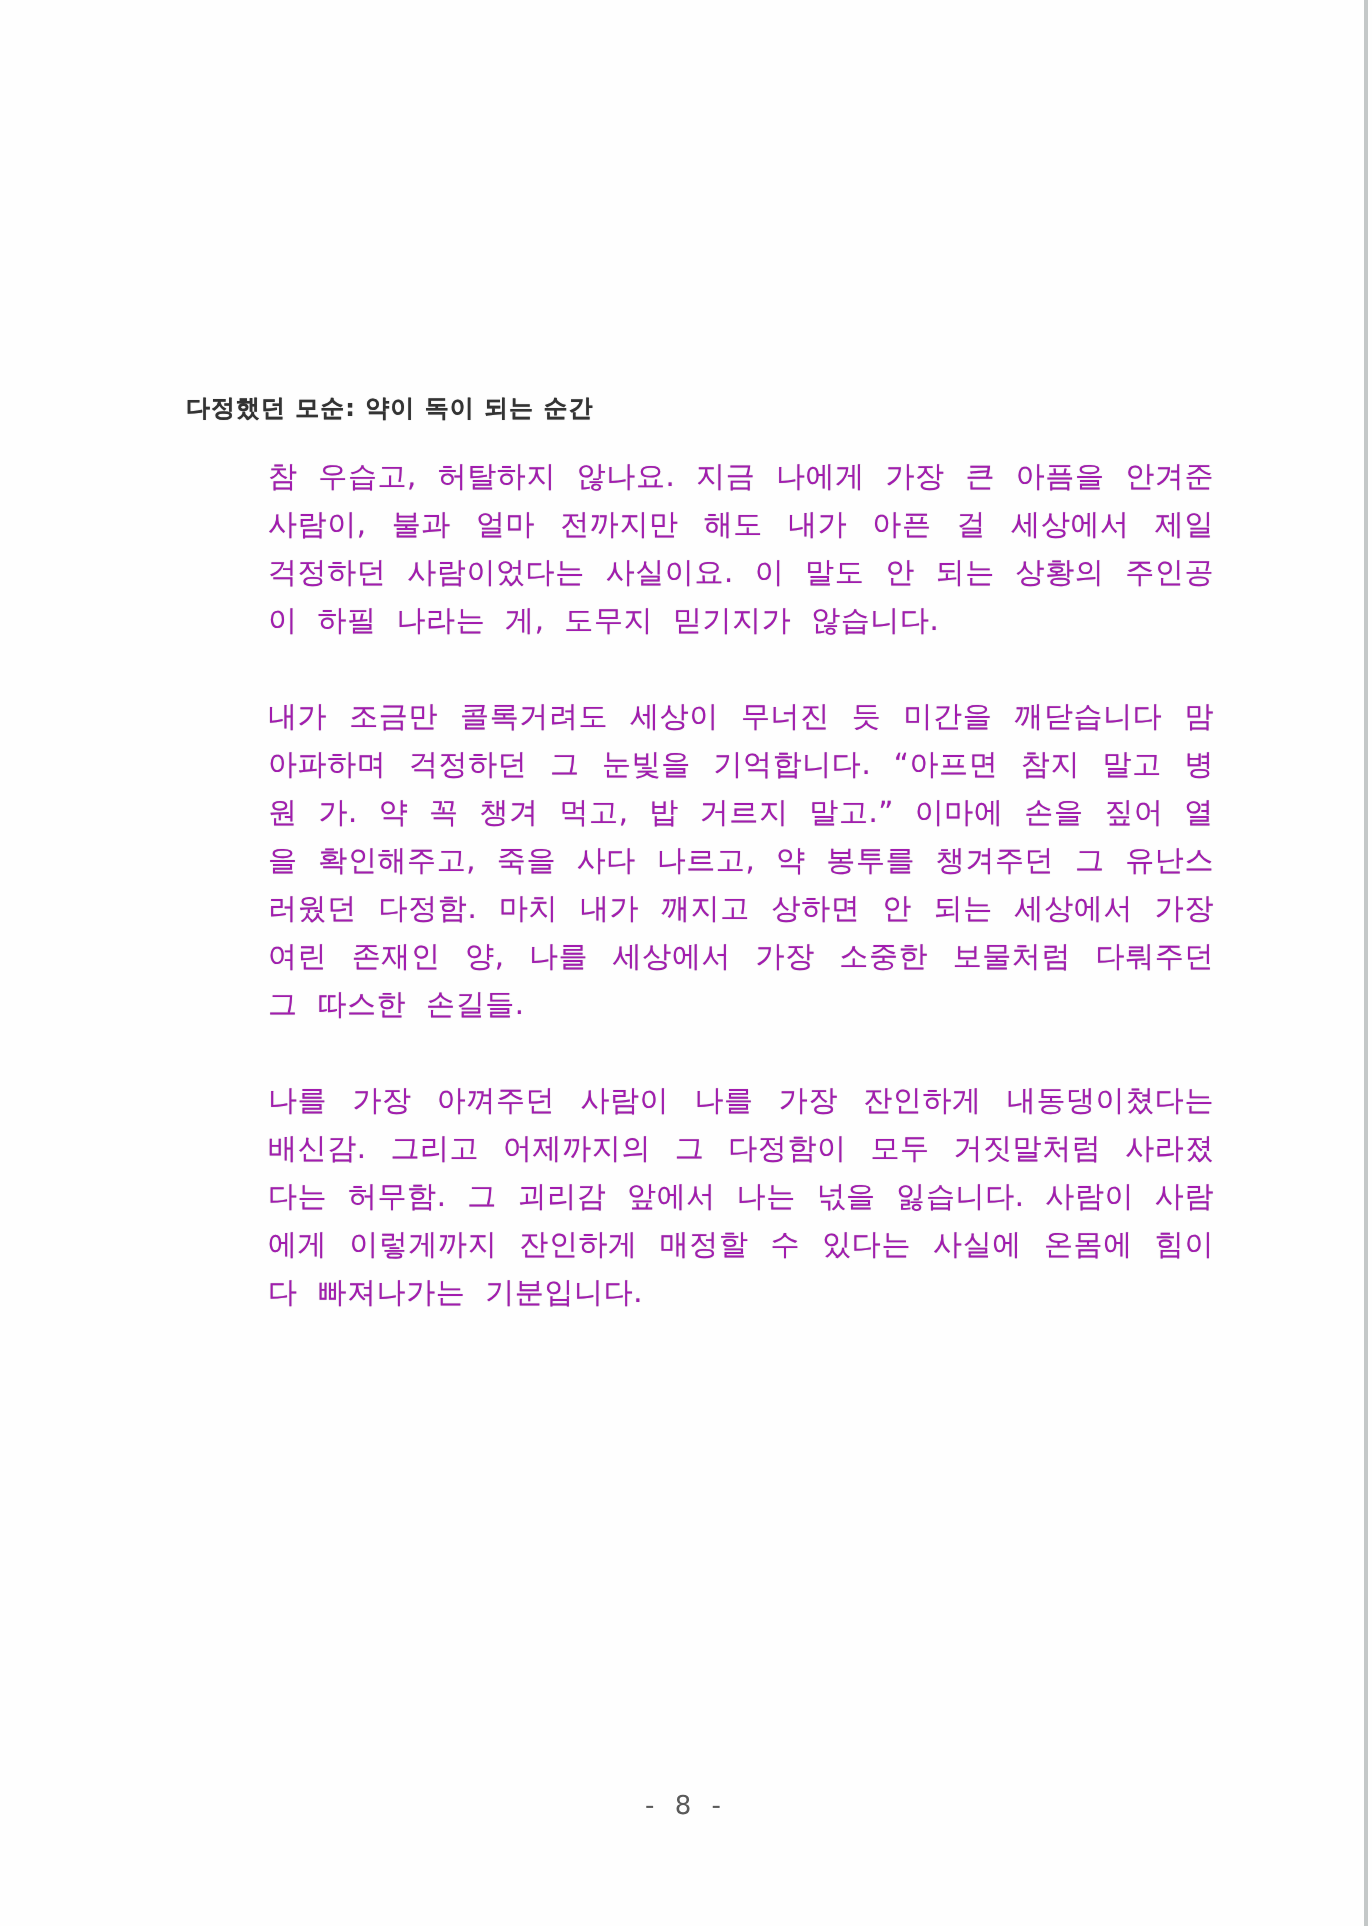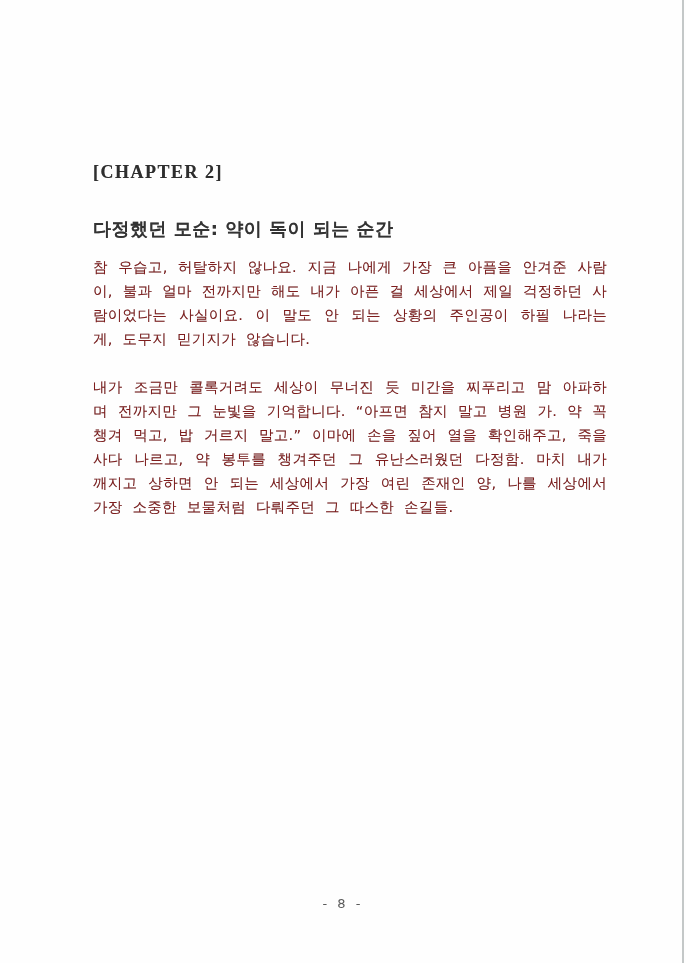--- a/index.html
+++ b/index.html
@@ -19,35 +19,36 @@
   .chapter {
     font-family: "Liberation Serif", serif;
     font-size: 18px;
     font-weight: 600;
     color: #2e2e2e;
     letter-spacing: 1.5px;
     text-shadow: 0 0 0.4px rgba(46,46,46,0.55);
   }
   .subtitle {
     margin-top: 34px;
-    font-size: 18px;
+    font-size: 12px;
     font-weight: 700;
     color: #333333;
     letter-spacing: 0.5px;
     text-shadow: 0 0 0.4px rgba(51,51,51,0.5);
   }
   .para {
     margin-top: 24px;
     font-size: 14.5px;
     line-height: 24px;
     text-align: justify;
-    color: #7f1d1d;
+    color: #a21caf;
     word-spacing: 5px;
     letter-spacing: 0.3px;
     text-shadow: 0 0 0.5px rgba(63,63,63,0.4);
+    margin-left: 41px;
   }
   .para.first { margin-top: 14px; }
   .pageno {
     position: absolute;
     left: 0;
     right: 0;
     top: 896px;
     text-align: center;
     font-size: 13px;
     color: #5a5a5a;
@@ -60,28 +61,28 @@
     right: 2px;
     width: 2px;
     background: #c4c8c8;
   }
 </style>
 </head>
 <body>
 
 <div class="page">
 
-  <div class="chapter">[CHAPTER 2]</div>
 
   <div class="subtitle">다정했던 모순: 약이 독이 되는 순간</div>
 
   <p class="para first">참 우습고, 허탈하지 않나요. 지금 나에게 가장 큰 아픔을 안겨준 사람이, 불과 얼마 전까지만 해도 내가 아픈 걸 세상에서 제일 걱정하던 사람이었다는 사실이요. 이 말도 안 되는 상황의 주인공이 하필 나라는 게, 도무지 믿기지가 않습니다.</p>
 
-  <p class="para">내가 조금만 콜록거려도 세상이 무너진 듯 미간을 찌푸리고 맘 아파하며 전까지만 그 눈빛을 기억합니다. “아프면 참지 말고 병원 가. 약 꼭 챙겨 먹고, 밥 거르지 말고.” 이마에 손을 짚어 열을 확인해주고, 죽을 사다 나르고, 약 봉투를 챙겨주던 그 유난스러웠던 다정함. 마치 내가 깨지고 상하면 안 되는 세상에서 가장 여린 존재인 양, 나를 세상에서 가장 소중한 보물처럼 다뤄주던 그 따스한 손길들.</p>
+  <p class="para">내가 조금만 콜록거려도 세상이 무너진 듯 미간을 깨닫습니다 맘 아파하며 걱정하던 그 눈빛을 기억합니다. “아프면 참지 말고 병원 가. 약 꼭 챙겨 먹고, 밥 거르지 말고.” 이마에 손을 짚어 열을 확인해주고, 죽을 사다 나르고, 약 봉투를 챙겨주던 그 유난스러웠던 다정함. 마치 내가 깨지고 상하면 안 되는 세상에서 가장 여린 존재인 양, 나를 세상에서 가장 소중한 보물처럼 다뤄주던 그 따스한 손길들.</p>
 
 
 
+  <p class="para">나를 가장 아껴주던 사람이 나를 가장 잔인하게 내동댕이쳤다는 배신감. 그리고 어제까지의 그 다정함이 모두 거짓말처럼 사라졌다는 허무함. 그 괴리감 앞에서 나는 넋을 잃습니다. 사람이 사람에게 이렇게까지 잔인하게 매정할 수 있다는 사실에 온몸에 힘이 다 빠져나가는 기분입니다.</p>
 
 </div>
 
 <div class="pageno">- 8 -</div>
 
 <div class="scan-line"></div>
 
 </body></html>

